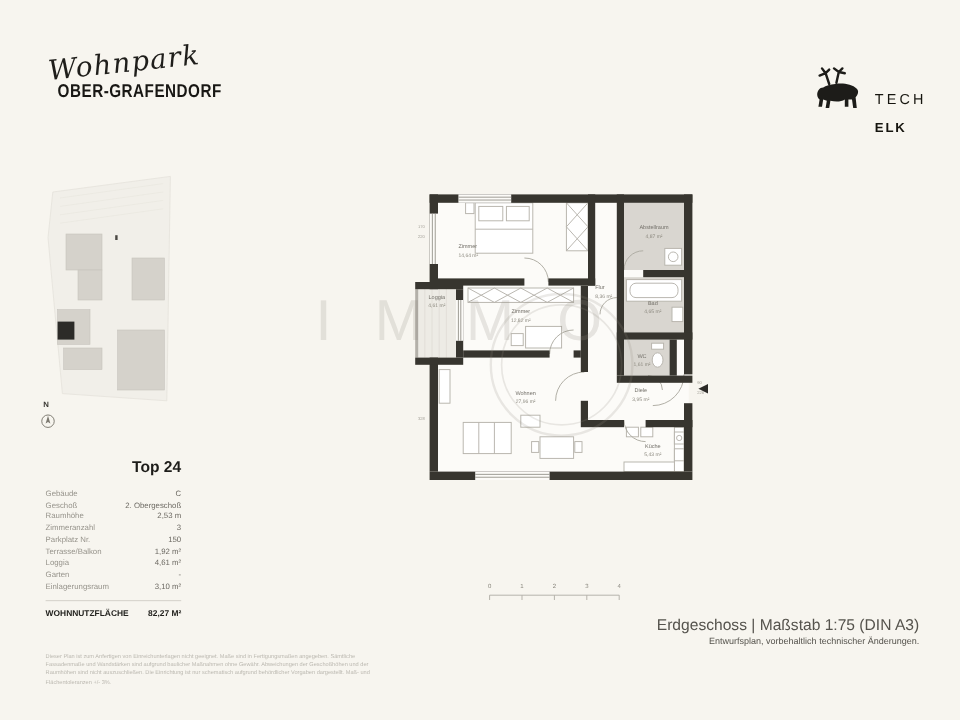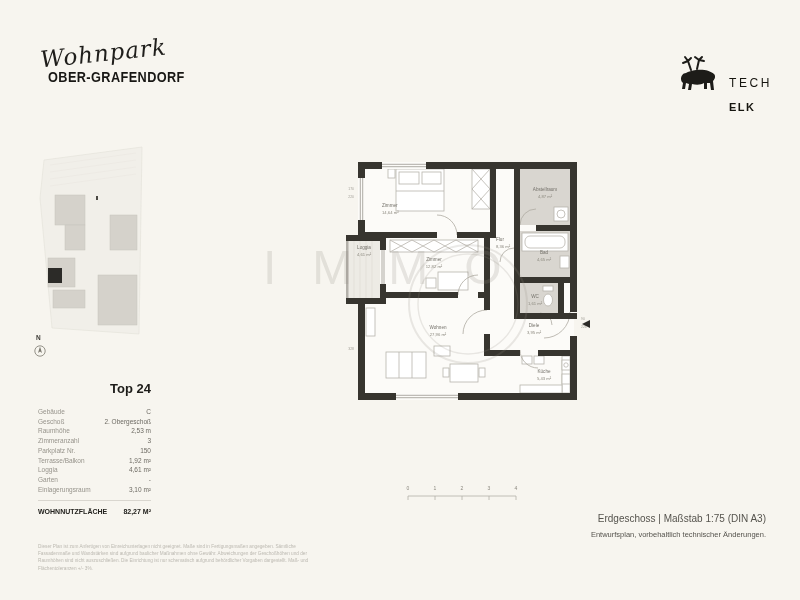--- a/index.html
+++ b/index.html
@@ -46,21 +46,21 @@
   .wm1 { position:absolute; left:263px; top:240px; font-size:48px; font-weight:500;
     letter-spacing:36px; color:rgba(146,141,129,.20); }
   .wm2 { position:absolute; left:263px; top:300px; font-size:40px; font-weight:500;
     letter-spacing:8px; color:rgba(146,141,129,.20); }
 
   
   .scalebar { position:absolute; left:404px; top:483px; }
   .scalebar text { font-size:5px; fill:#8b887f; }
 
   
-  .plan-info  { position:absolute; right:34px; top:513px; font-size:10px; color:#55534d; text-align:center; }
+  .plan-info  { position:absolute; right:34px; top:513px; font-size:13px; color:#55534d; text-align:center; }
   .plan-note  { position:absolute; right:34px; top:530px; font-size:7.5px; color:#55534d; text-align:left; }
   .disclaimer { position:absolute; left:38px; top:543px; width:287px; font-size:4.7px;
     line-height:7.2px; color:#bcb9b1; text-align:left; }
 
   svg text { font-family:"Liberation Sans", sans-serif; }
 </style>
 </head>
 <body>
 
 <div class="page">

